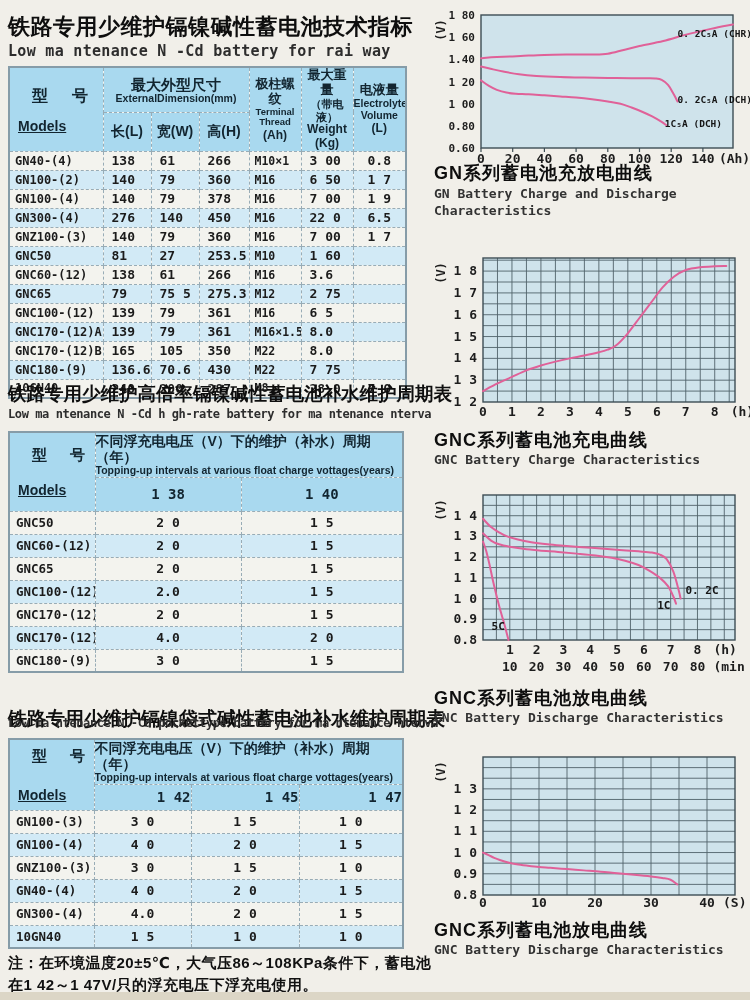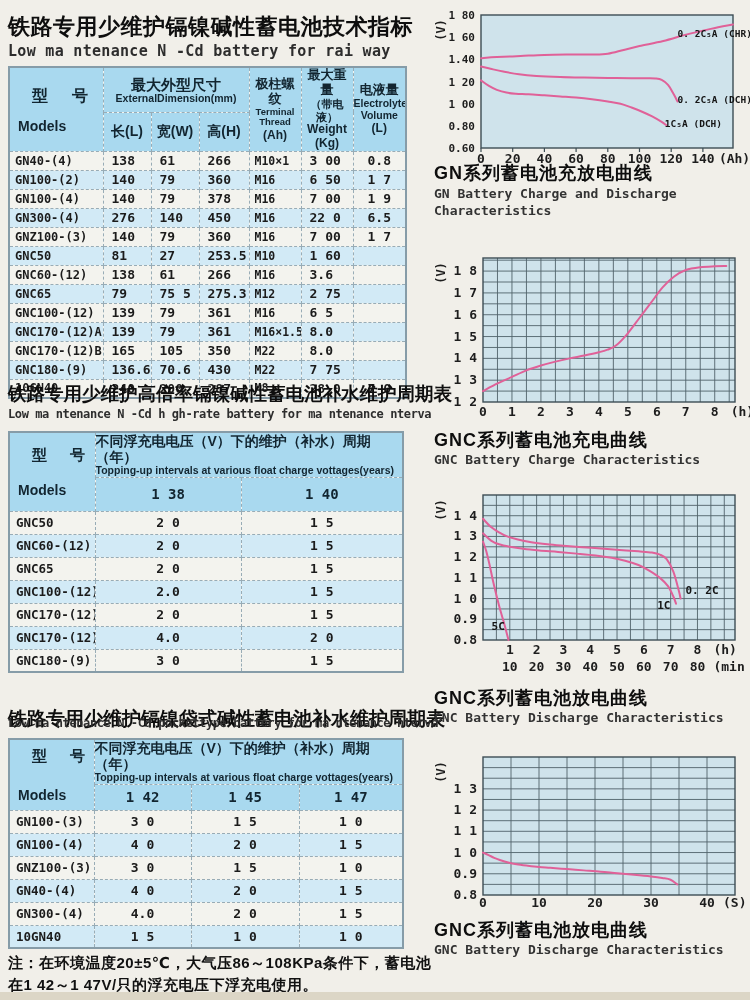--- a/index.html
+++ b/index.html
@@ -25,33 +25,33 @@
   .dtable tbody tr:nth-child(even) td{background:#d2eaf6;}
   .dtable tbody td{
     font-family:"DejaVu Sans Mono","Liberation Mono",monospace;
     font-weight:bold;font-size:13px;color:#1b1b1b;white-space:nowrap;
   }
   .h-zh{font-size:13px;font-weight:bold;line-height:1.15;}
   .h-en{font-family:"Liberation Sans",sans-serif;font-size:10.5px;font-weight:bold;line-height:1.1;}
   .h-unit{font-size:12px;font-weight:bold;line-height:1.2;}
   .model-box{display:flex;flex-direction:column;justify-content:space-between;height:48px;padding:3px 0 2px 8px;text-align:left;}
   .model-zh{font-size:16px;font-weight:bold;letter-spacing:4px;margin-left:14px;}
-  .model-en{font-size:14px;font-weight:bold;}
+  .model-en{font-size:14px;font-weight:bold;text-decoration:underline;}
   .t1 thead tr:first-child{height:28px;}
   .t1 thead tr:last-child{height:26px;}
   .t1 .sub-dim{font-size:14px;font-weight:bold;}
   .t1 tbody tr{height:19px;}
   .t1 tbody td{padding:0 0 0 8px;}
   .t1 tbody td:first-child{font-size:12px;padding-left:5px;}
   .t1 tbody td:nth-child(5){font-size:11.5px;padding-left:5px;}
   .t1 tbody td:nth-child(7){text-align:center;padding:0;}
   .t2 thead tr:first-child{height:42px;}
   .t2 thead tr:last-child{height:34px;}
   .t3 thead tr:first-child{height:44px;}
-  .t3 thead tr:last-child{height:26px;}
+  .t3 thead tr:last-child{height:26px;text-align:right;}
   .t2 tbody tr,.t3 tbody tr{height:23px;}
   .t2 tbody td:first-child,.t3 tbody td:first-child{padding-left:6px;font-size:12.5px;}
   .t2 tbody td:not(:first-child),.t3 tbody td:not(:first-child){text-align:center;}
   .span-head{padding:2px 6px;text-align:left;}
   .span-head .h-zh{font-size:14px;}
   .sub-volt{font-family:"DejaVu Sans Mono",monospace;font-size:14px;font-weight:bold;}
   
   .note{font-size:15px;font-weight:bold;line-height:1.45;letter-spacing:0.5px;color:#111;}
   
   .chart-box svg{overflow:visible;display:block;}

